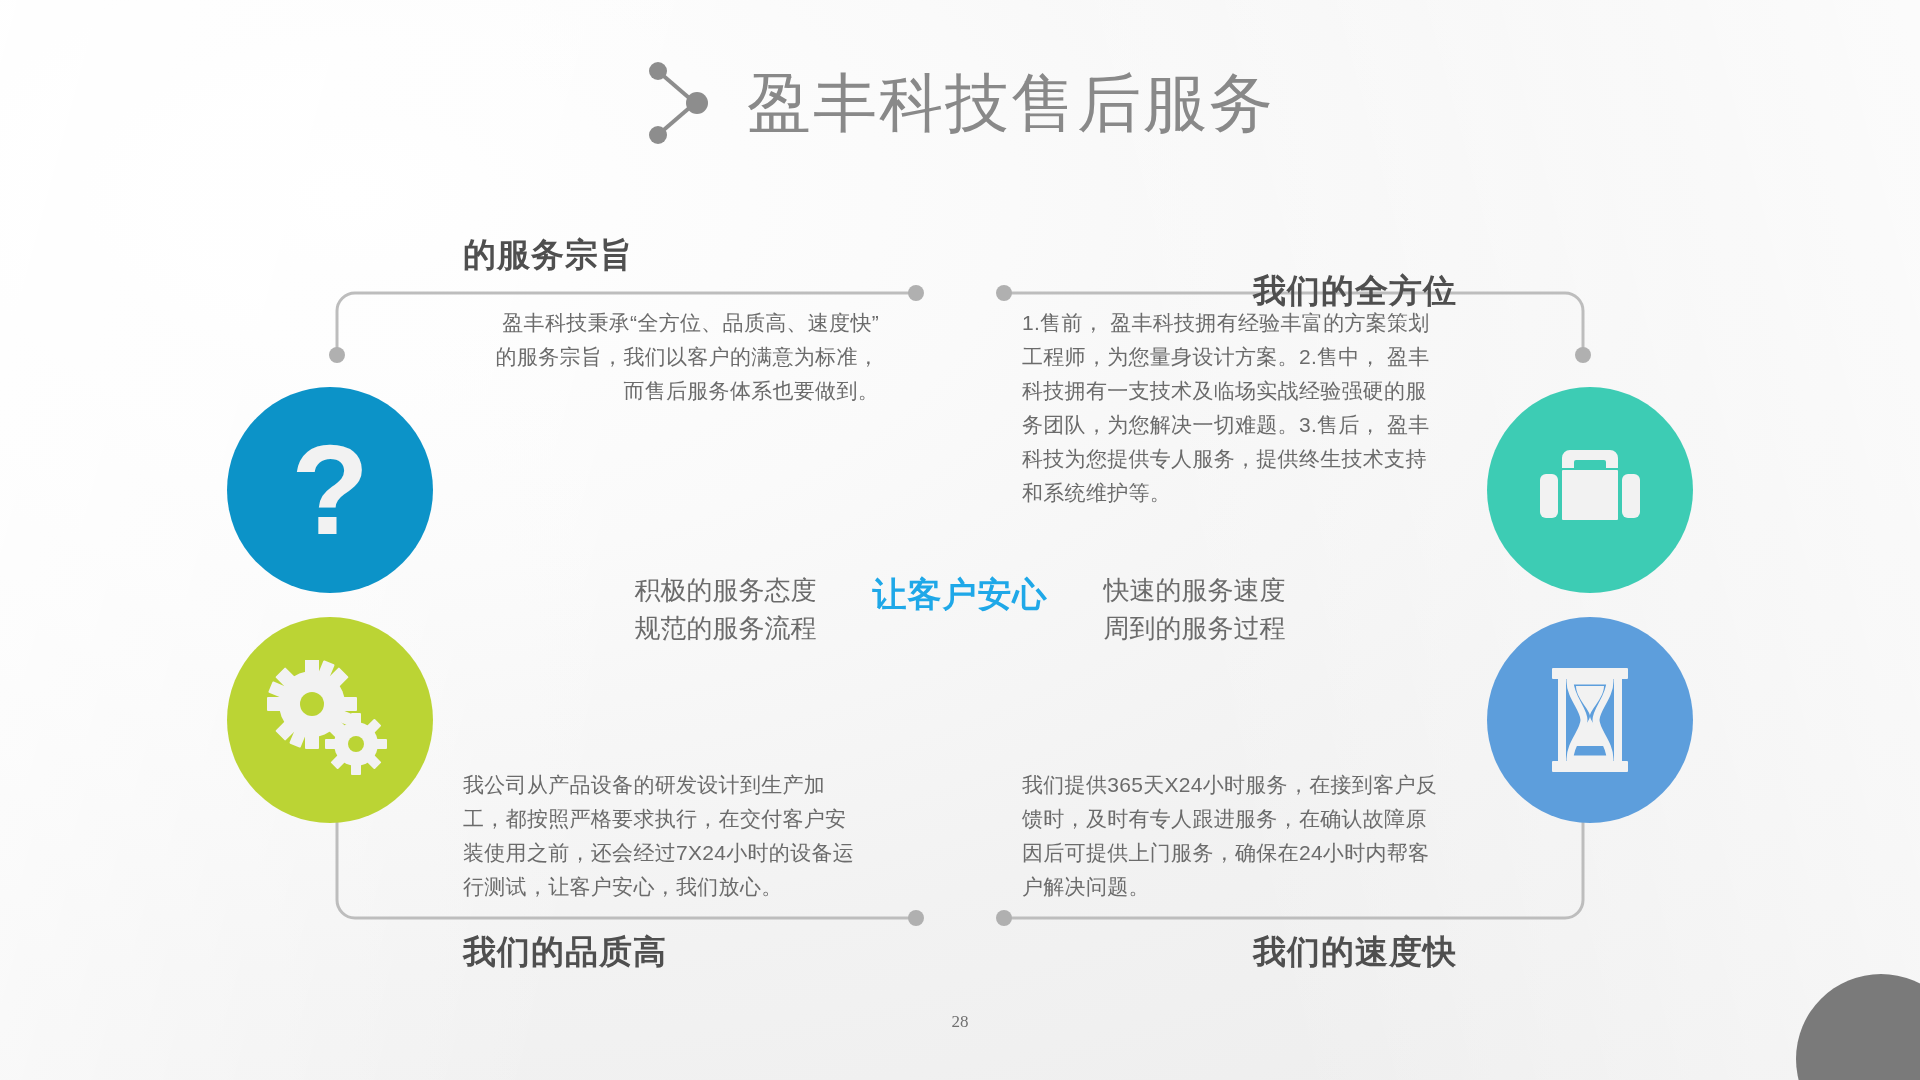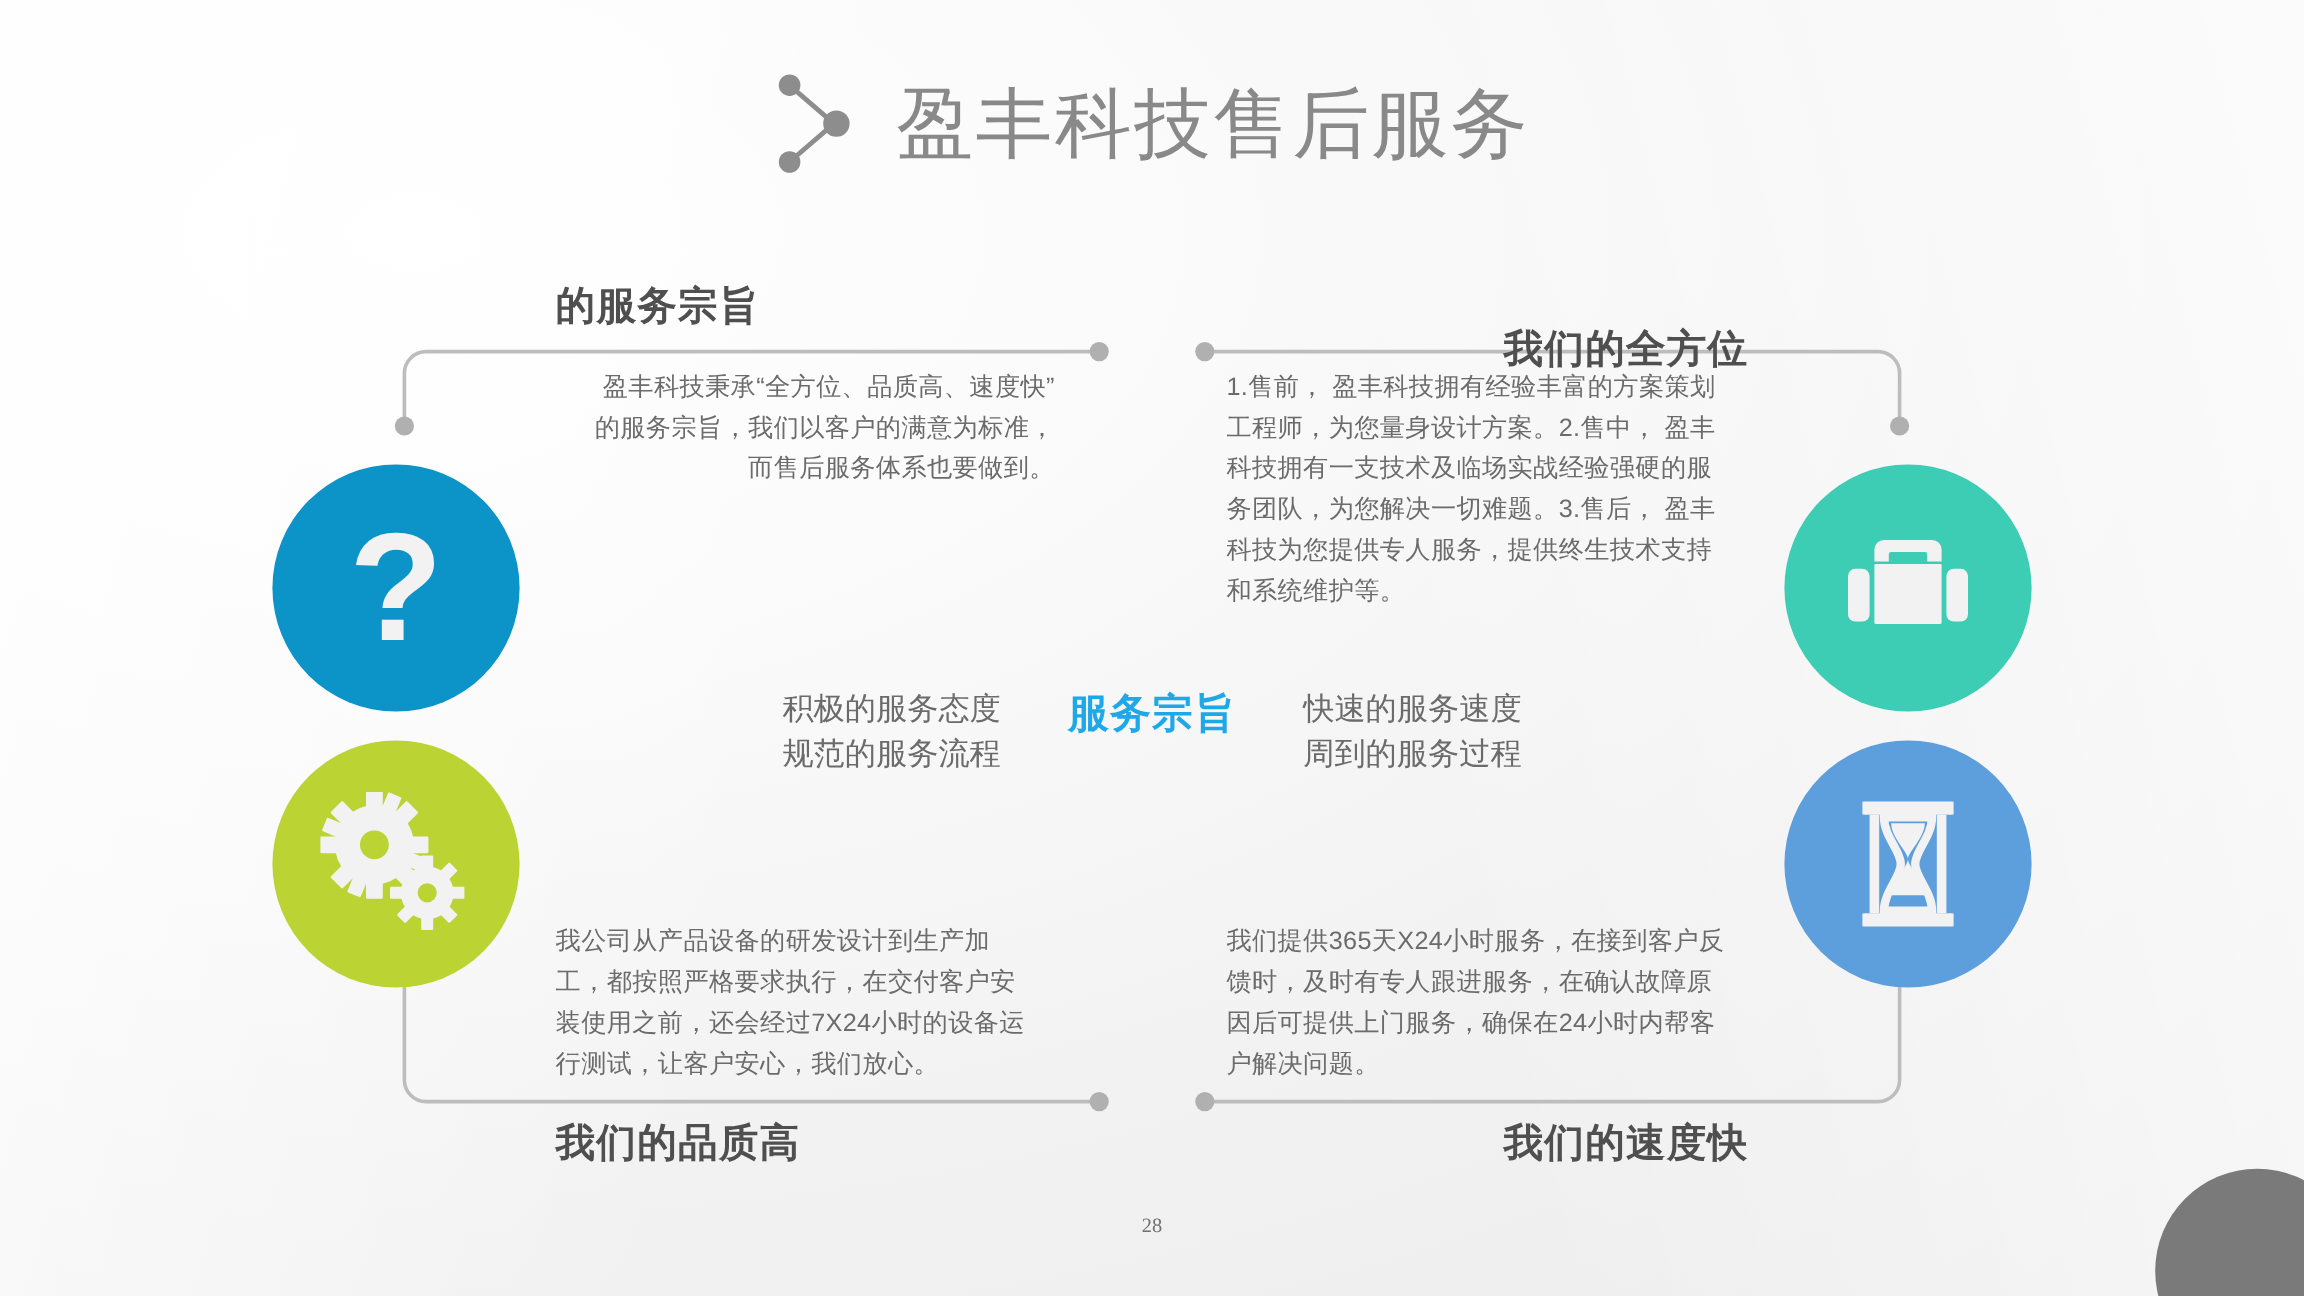--- a/index.html
+++ b/index.html
@@ -192,21 +192,21 @@
   <div class="q-heading" id="h-bl">我们的品质高</div>
 
   <div class="q-body" id="p-tl">盈丰科技秉承“全方位、品质高、速度快” 的服务宗旨，我们以客户的满意为标准，而售后服务体系也要做到。</div>
   <div class="q-body" id="p-tr">1.售前， 盈丰科技拥有经验丰富的方案策划工程师，为您量身设计方案。2.售中， 盈丰科技拥有一支技术及临场实战经验强硬的服务团队，为您解决一切难题。3.售后， 盈丰科技为您提供专人服务，提供终生技术支持和系统维护等。</div>
   <div class="q-body" id="p-bl">我公司从产品设备的研发设计到生产加工，都按照严格要求执行，在交付客户安装使用之前，还会经过7X24小时的设备运行测试，让客户安心，我们放心。</div>
   <div class="q-body" id="p-br">我们提供365天X24小时服务，在接到客户反馈时，及时有专人跟进服务，在确认故障原因后可提供上门服务，确保在24小时内帮客户解决问题。</div>
 
   <div class="center-wrap">
     <div class="center-phrase">积极的服务态度
 规范的服务流程</div>
-    <div class="center-badge">服务宗旨</div>
+    <div class="center-badge">让客户安心</div>
     <div class="center-phrase">快速的服务速度
 周到的服务过程</div>
   </div>
 
   <div class="circle" id="c-tl" style="background:#0C93C8">
     <span class="qmark">?</span>
   </div>
 
   <div class="circle" id="c-bl" style="background:#BBD434">
     <svg width="128" height="120" viewBox="0 0 128 120">

